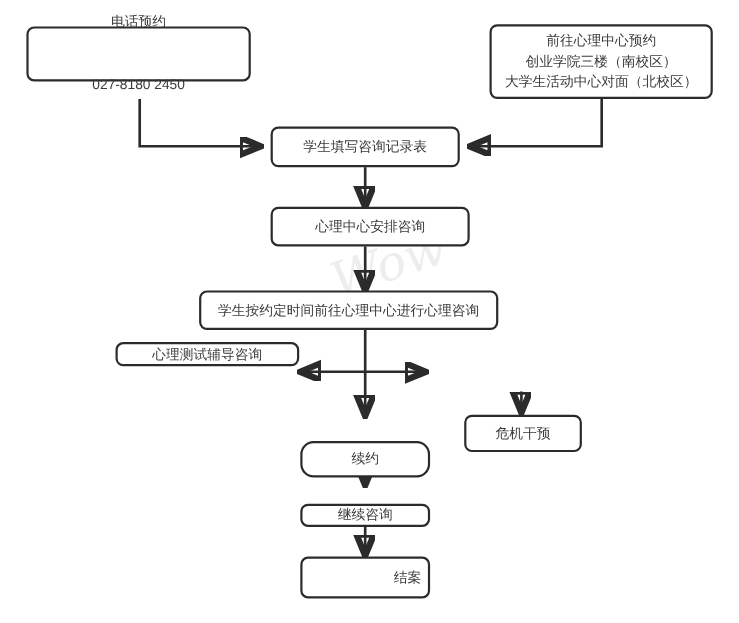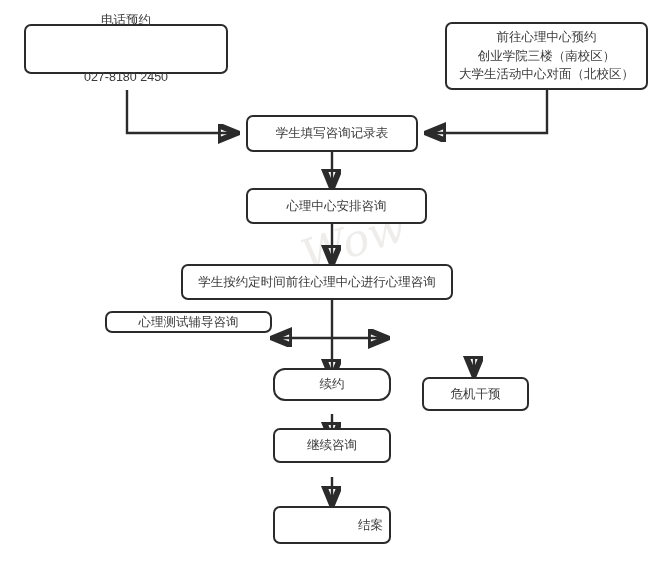--- a/index.html
+++ b/index.html
@@ -123,25 +123,25 @@
 
   <div class="node" style="left:105px; top:311px; width:167px; height:22px;">
     <span class="line">心理测试辅导咨询</span>
   </div>
 
 
   <div class="node" style="left:422px; top:377px; width:107px; height:34px;">
     <span class="line">危机干预</span>
   </div>
 
-  <div class="node" style="left:273px; top:368px; width:118px; height:33px;border-radius:12px;">
+  <div class="node" style="left:273px; top:401px; width:118px; height:33px;border-radius:12px;">
     <span class="line">续约</span>
   </div>
 
-  <div class="node" style="left:273px; top:428px; width:118px; height:35px;">
+  <div class="node" style="left:273px; top:458px; width:118px; height:21px;">
     <span class="line">继续咨询</span>
   </div>
 
   <div class="node" style="left:273px; top:506px; width:118px; height:38px;justify-content:flex-end;">
     <span class="line">结案</span>
   </div>
 
 </div>
 
 </body></html>

